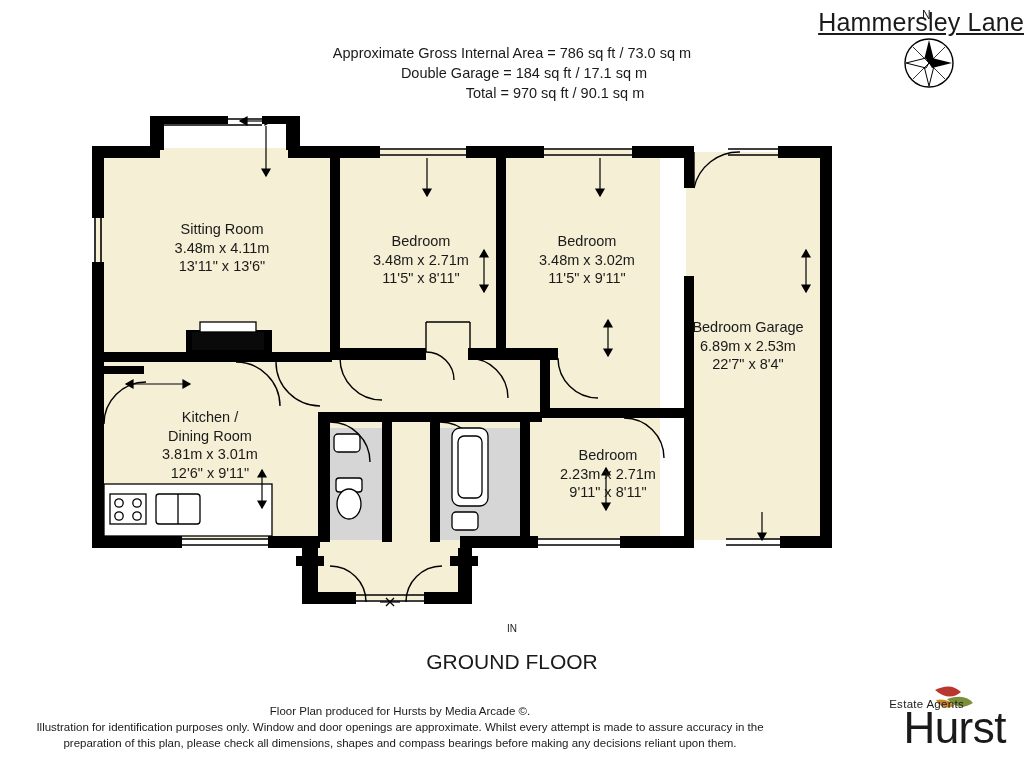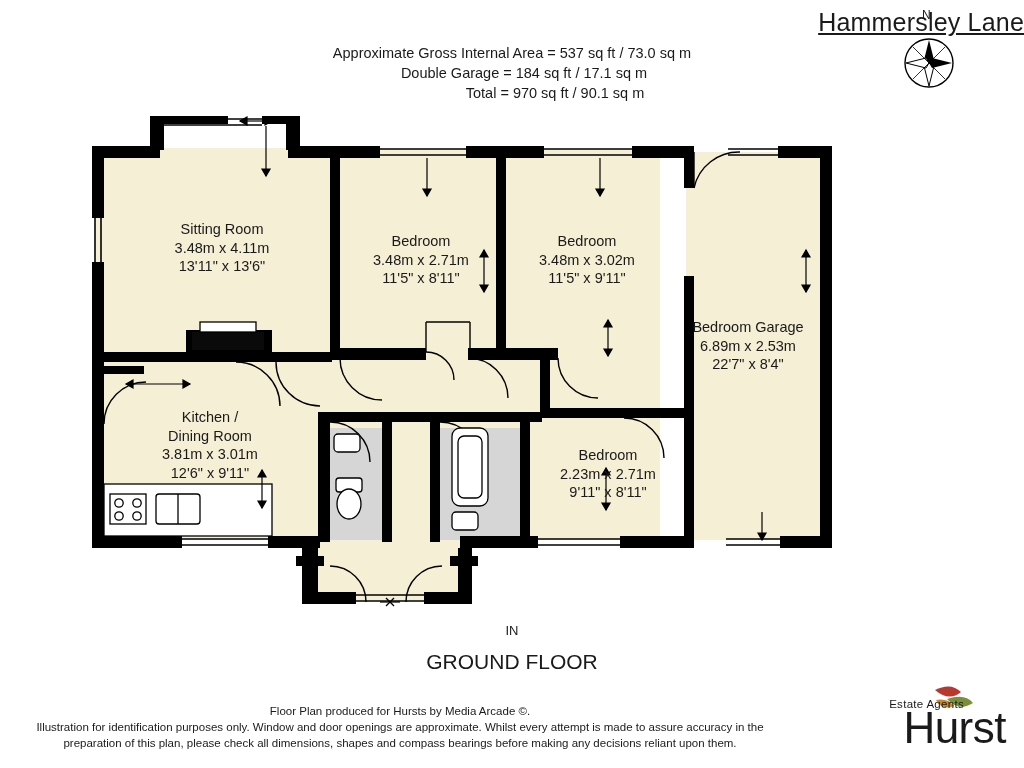--- a/index.html
+++ b/index.html
@@ -61,21 +61,21 @@
     width: 1024px;
     text-align: center;
     font-size: 21px;
   }
   .in-caption {
     position: absolute;
     left: 0;
     top: 623px;
     width: 1024px;
     text-align: center;
-    font-size: 13px;
+    font-size: 10px;
   }
   .footer {
     position: absolute;
     left: 0;
     top: 703px;
     width: 800px;
     text-align: center;
     font-size: 11.5px;
     line-height: 16px;
     color: #1a1a1a;
@@ -336,21 +336,21 @@
   </g>
 
   <g>
     <path d="M935,690 q16,-8 26,2 q-12,10 -26,-2 Z" fill="#b8372e"></path>
     <path d="M947,699 q18,-6 26,4 q-14,9 -26,-4 Z" fill="#7a8f3a"></path>
     <path d="M936,700 q12,-2 18,6 q-12,5 -18,-6 Z" fill="#c8852a"></path>
   </g>
 </svg>
 
 <div class="title">Hammersley Lane</div>
-<div class="subtitle sub1">Approximate Gross Internal Area  = 537 sq ft / 73.0 sq m</div>
+<div class="subtitle sub1">Approximate Gross Internal Area  = 786 sq ft / 73.0 sq m</div>
 <div class="subtitle sub2">Double Garage = 184 sq ft / 17.1 sq m</div>
 <div class="subtitle sub3">Total = 970 sq ft / 90.1 sq m</div>
 
 <div class="compass">
   <span class="n">N</span>
 </div>
 
 <div class="room-label" style="left:122px; top:220px; width:200px;">
   <span class="nm">Sitting Room</span>
   <span class="dm">3.48m x 4.11m</span>

